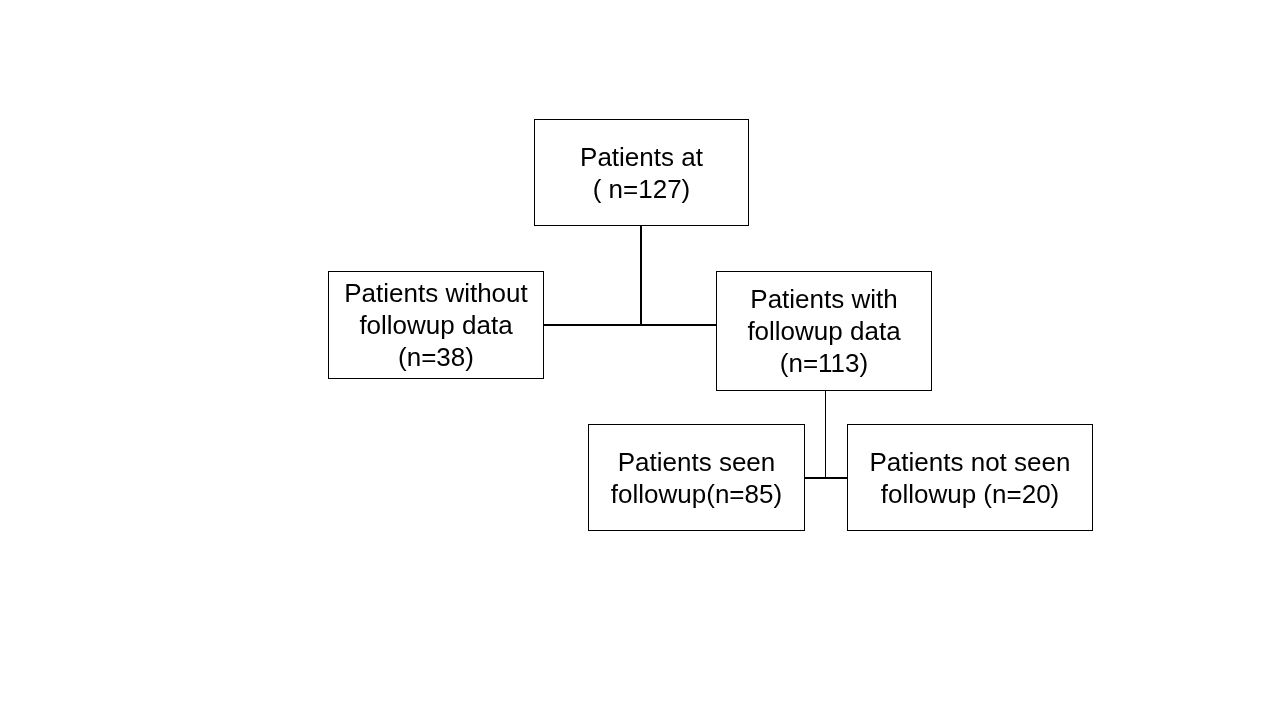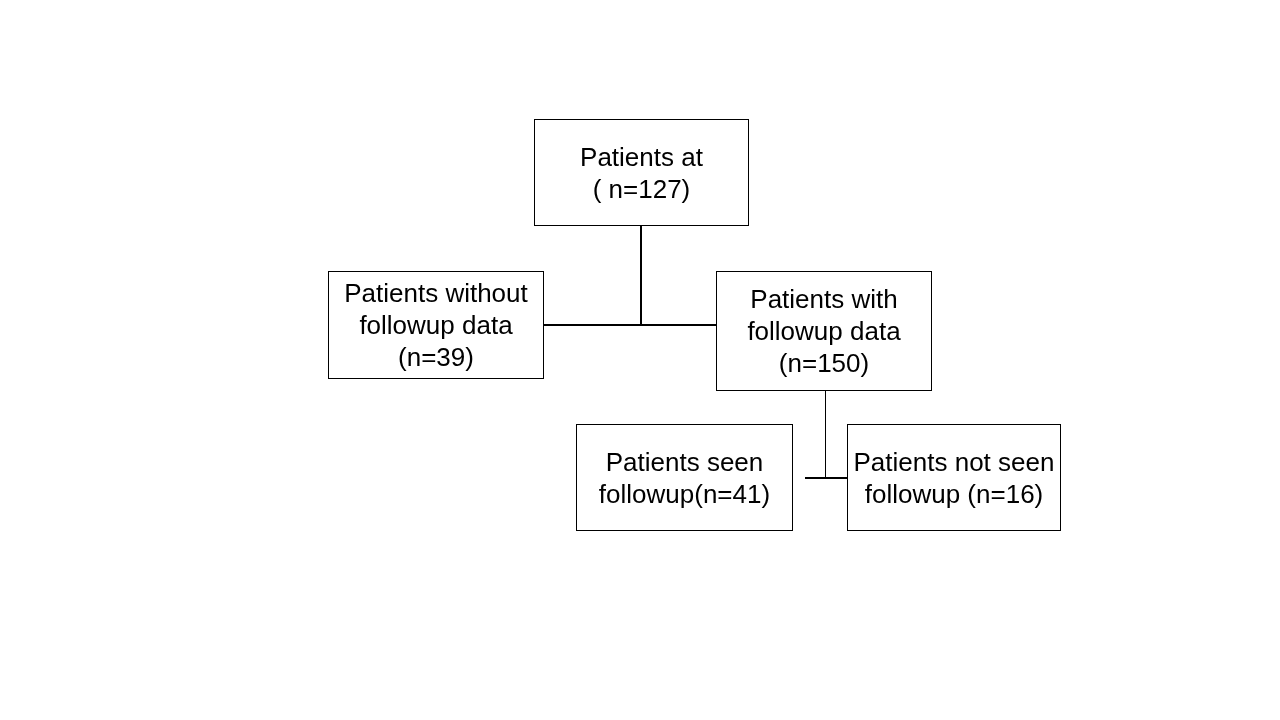--- a/index.html
+++ b/index.html
@@ -31,22 +31,22 @@
   }
   .connector {
     position: absolute;
     background: var(--line, #000000);
     z-index: 1;
   }
   
   #node-baseline        { left: 534px; top: 119px; width: 215px; height: 107px; }
   #node-without-followup{ left: 328px; top: 271px; width: 216px; height: 108px; }
   #node-with-followup   { left: 716px; top: 271px; width: 216px; height: 120px; }
-  #node-seen-6mo        { left: 576px; top: 424px; width: 217px; height: 107px; align-items: center; }
-  #node-not-seen-6mo    { left: 847px; top: 424px; width: 214px; height: 107px; }
+  #node-seen-6mo        { left: 588px; top: 424px; width: 217px; height: 107px; align-items: center; }
+  #node-not-seen-6mo    { left: 847px; top: 424px; width: 246px; height: 107px; }
   
   #conn-baseline-down   { left: 640px; top: 226px; width: 1.5px; height: 99px; }
   #conn-middle-horiz    { left: 544px; top: 324px; width: 173px; height: 1.5px; }
   #conn-with-down       { left: 824.5px; top: 379px; width: 1.5px; height: 99px; }
   #conn-bottom-horiz    { left: 805px; top: 477px; width: 42px; height: 1.5px; }
 </style>
 </head>
 <body>
 
 <div class="canvas">
@@ -57,32 +57,32 @@
   <div class="connector" id="conn-bottom-horiz"></div>
 
   <div class="node" id="node-baseline">
     <div>Patients at</div>
     <div>( n=127)</div>
   </div>
 
   <div class="node" id="node-without-followup">
     <div>Patients without</div>
     <div>followup data</div>
-    <div>(n=39)</div>
+    <div>(n=38)</div>
   </div>
 
   <div class="node" id="node-with-followup">
     <div>Patients with</div>
     <div>followup data</div>
-    <div>(n=150)</div>
+    <div>(n=113)</div>
   </div>
 
   <div class="node" id="node-seen-6mo">
     <div>Patients seen</div>
-    <div>followup(n=41)</div>
+    <div>followup(n=85)</div>
   </div>
 
   <div class="node" id="node-not-seen-6mo">
     <div>Patients not seen</div>
-    <div>followup (n=16)</div>
+    <div>followup (n=20)</div>
   </div>
 
 </div>
 
 </body></html>

